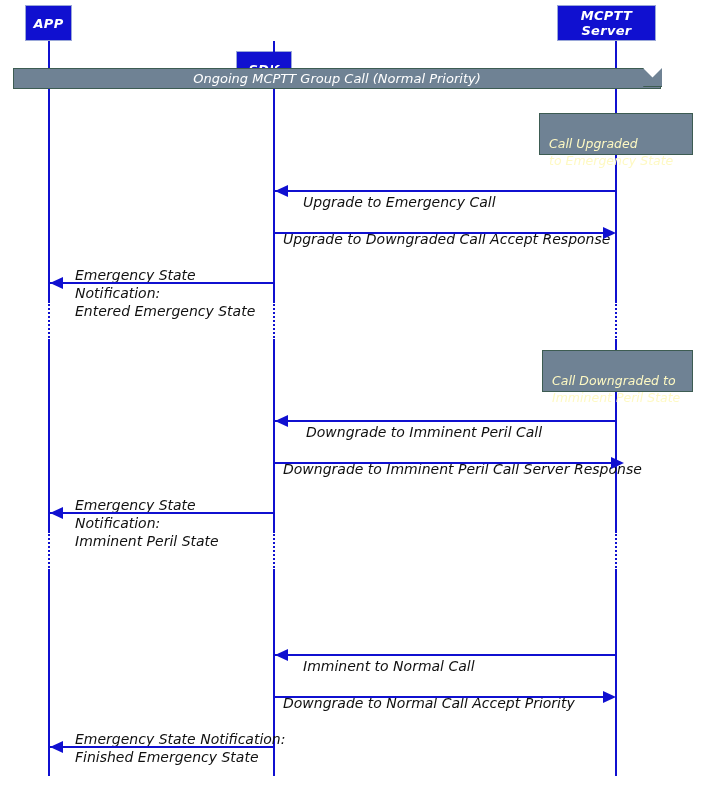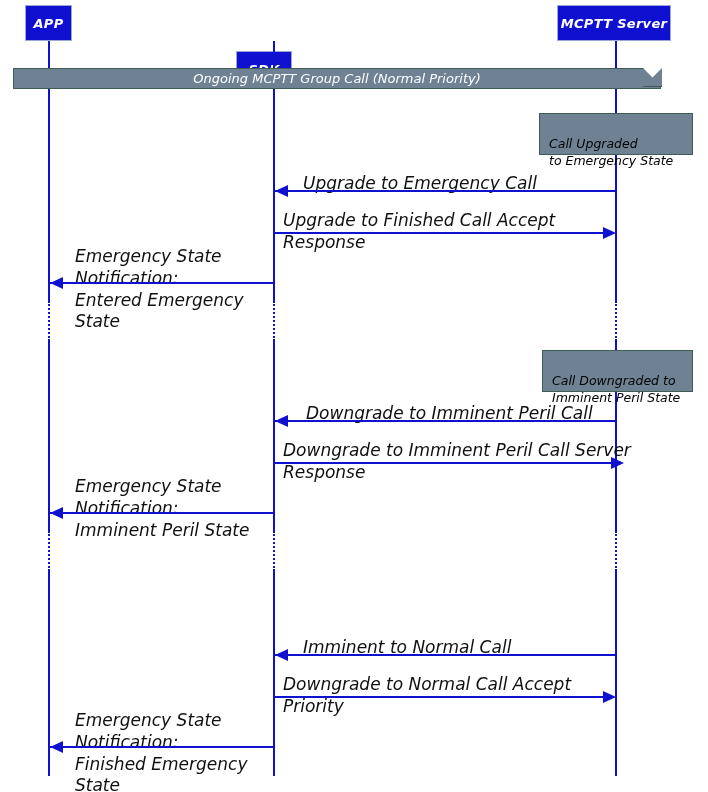--- a/index.html
+++ b/index.html
@@ -67,21 +67,21 @@
     border-left: 1px solid #3d5c52;
     border-bottom: 1px solid #3d5c52;
   }
 
   
   .note {
     position: absolute;
     box-sizing: border-box;
     background: #6f8294;
     border: 1px solid #3d5c52;
-    color: #000000;
+    color: #fef9c3;
     font-size: 12.5px;
     line-height: 1.35;
     padding: 5px 9px;
     white-space: pre-line;
     text-align: left;
   }
 
   
   .msg-line {
     position: absolute;
@@ -98,39 +98,40 @@
     border-bottom: 6px solid transparent;
     border-left: 13px solid #1010d0;
   }
   .arrowhead.left {
     border-top: 6px solid transparent;
     border-bottom: 6px solid transparent;
     border-right: 13px solid #1010d0;
   }
   .msg-label {
     position: absolute;
-    font-size: 17px;
+    font-size: 14px;
     line-height: 1.28;
     color: #101010;
     white-space: pre-line;
     text-align: left;
+    margin-top: 21px;
   }
 </style>
 </head>
 <body>
 
 <div id="diagram">
 
   <div class="participant" style="left:25px; top:5px; width:47px; height:36px;">
     <span>APP</span>
   </div>
   <div class="participant" style="left:236px; top:5px; width:56px; height:36px;margin-top:46px;">
     <span>SDK</span>
   </div>
-  <div class="participant" style="left:557px; top:5px; width:114px; height:36px;">
+  <div class="participant" style="left:557px; top:5px; width:99px; height:36px;">
     <span>MCPTT Server</span>
   </div>
 
   <div class="lifeline" style="left:48px; top:41px; height:260px;"></div>
   <div class="lifeline dotted" style="left:48px; top:301px; height:40px;"></div>
   <div class="lifeline" style="left:48px; top:341px; height:190px;"></div>
   <div class="lifeline dotted" style="left:48px; top:531px; height:40px;"></div>
   <div class="lifeline" style="left:48px; top:571px; height:205px;"></div>
 
   <div class="lifeline" style="left:273px; top:41px; height:260px;"></div>
@@ -154,21 +155,21 @@
 
   <div class="note" style="left:539px; top:113px; width:154px; height:42px;">
     <span>Call Upgraded
 to Emergency State</span>
   </div>
 
   <div class="msg-label" style="left:303px; top:173px; width:320px;">Upgrade to Emergency Call</div>
   <div class="msg-line" style="left:275px; top:190px; width:341px;"></div>
   <div class="arrowhead left" style="left:275px; top:185px;"></div>
 
-  <div class="msg-label" style="left:283px; top:210px; width:340px;">Upgrade to Finished Call Accept Response</div>
+  <div class="msg-label" style="left:283px; top:210px; width:340px;">Upgrade to Downgraded Call Accept Response</div>
   <div class="msg-line" style="left:274px; top:232px; width:329px;"></div>
   <div class="arrowhead right" style="left:603px; top:227px;"></div>
 
   <div class="msg-label" style="left:75px; top:246px; width:210px;">Emergency State Notification:
 Entered Emergency State</div>
   <div class="msg-line" style="left:50px; top:282px; width:224px;"></div>
   <div class="arrowhead left" style="left:50px; top:277px;"></div>
 
   <div class="note" style="left:542px; top:350px; width:151px; height:42px;">
     <span>Call Downgraded to

